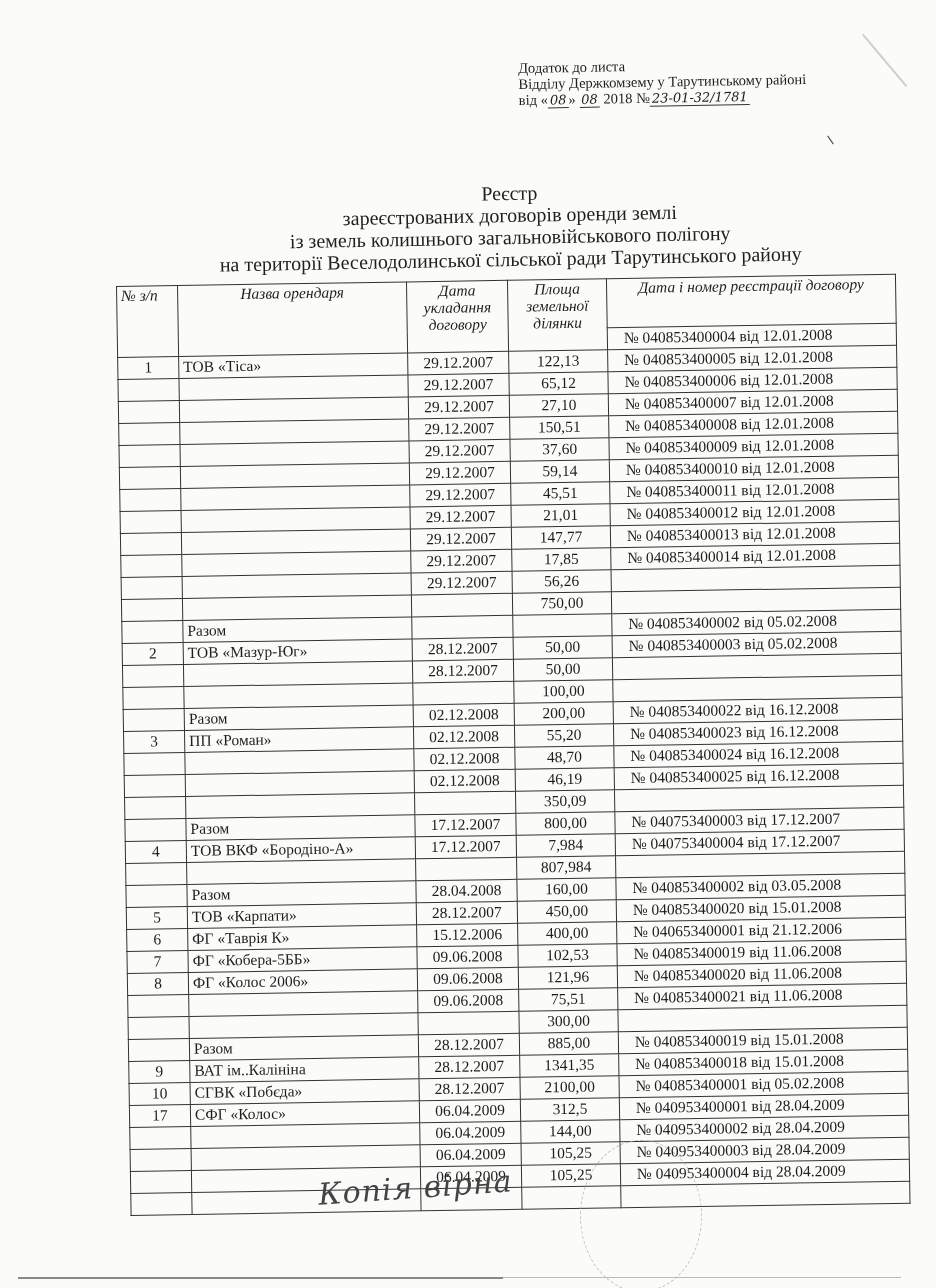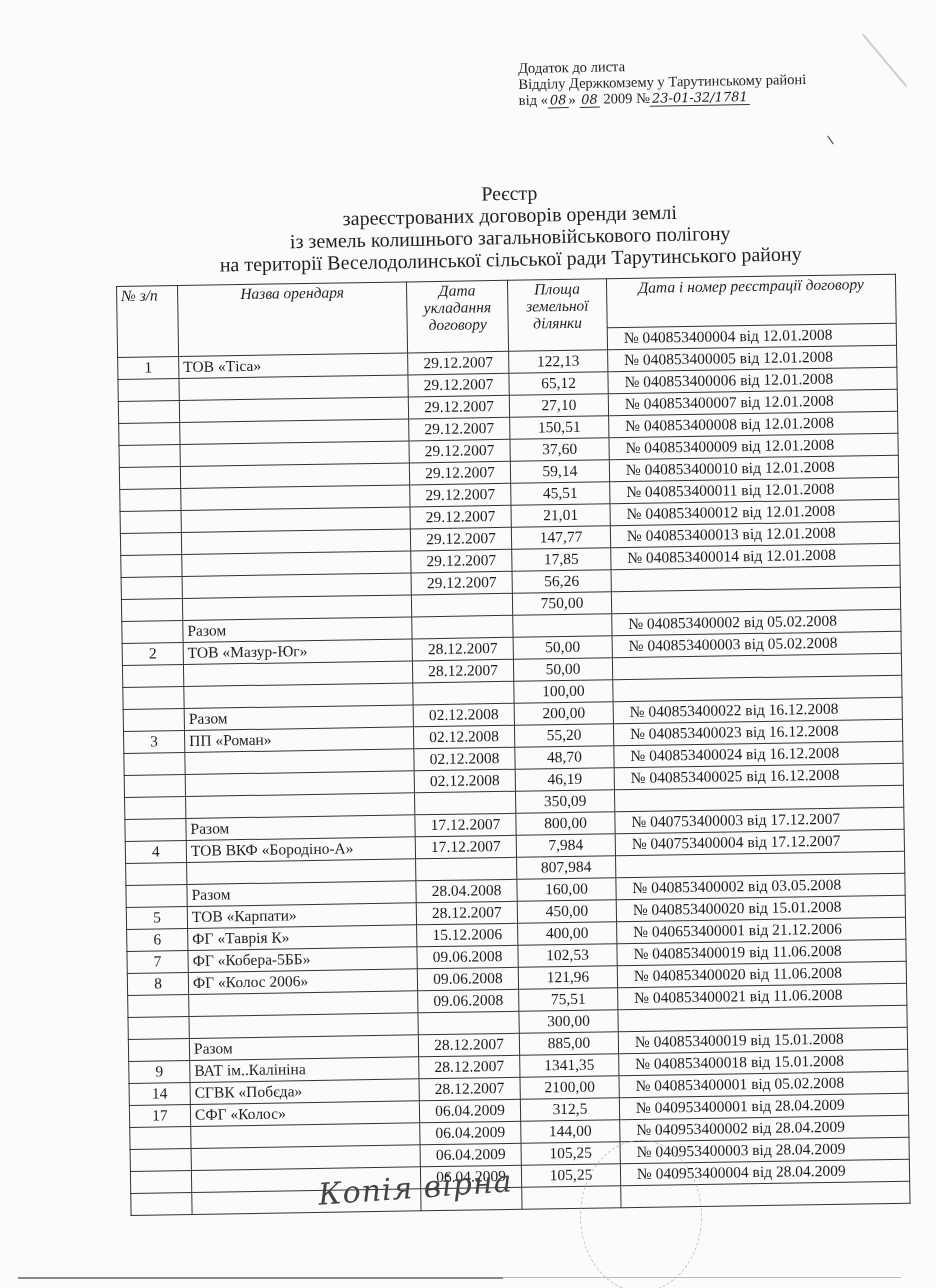--- a/index.html
+++ b/index.html
@@ -51,21 +51,21 @@
 </style>
 </head>
 <body>
 
 <div class="annex">
   <div>Додаток до листа</div>
   <div>Відділу Держкомзему у Тарутинському районі</div>
   <div>
     <span>від «</span><span class="hand">08</span><span>»</span>
     <span class="hand">08</span>
-    <span>2009 №</span><span class="hand">23-01-32/1781</span>
+    <span>2018 №</span><span class="hand">23-01-32/1781</span>
   </div>
 </div>
 <div class="stroke-mark"></div>
 <div class="tick-mark"></div>
 
 <div class="title">
   <div>Реєстр</div>
   <div>зареєстрованих договорів оренди землі</div>
   <div>із земель колишнього загальновійськового полігону</div>
   <div>на території Веселодолинської сільської ради Тарутинського району</div>
@@ -311,21 +311,21 @@
           <td class="reg">№ 040853400019 від 15.01.2008</td>
         </tr>
         <tr>
           <td class="num">9</td>
           <td class="name">ВАТ ім..Калініна</td>
           <td class="date">28.12.2007</td>
           <td class="area">1341,35</td>
           <td class="reg">№ 040853400018 від 15.01.2008</td>
         </tr>
         <tr>
-          <td class="num">14</td>
+          <td class="num">10</td>
           <td class="name">СГВК «Побєда»</td>
           <td class="date">28.12.2007</td>
           <td class="area">2100,00</td>
           <td class="reg">№ 040853400001 від 05.02.2008</td>
         </tr>
         <tr>
           <td class="num">17</td>
           <td class="name">СФГ «Колос»</td>
           <td class="date">06.04.2009</td>
           <td class="area">312,5</td>

